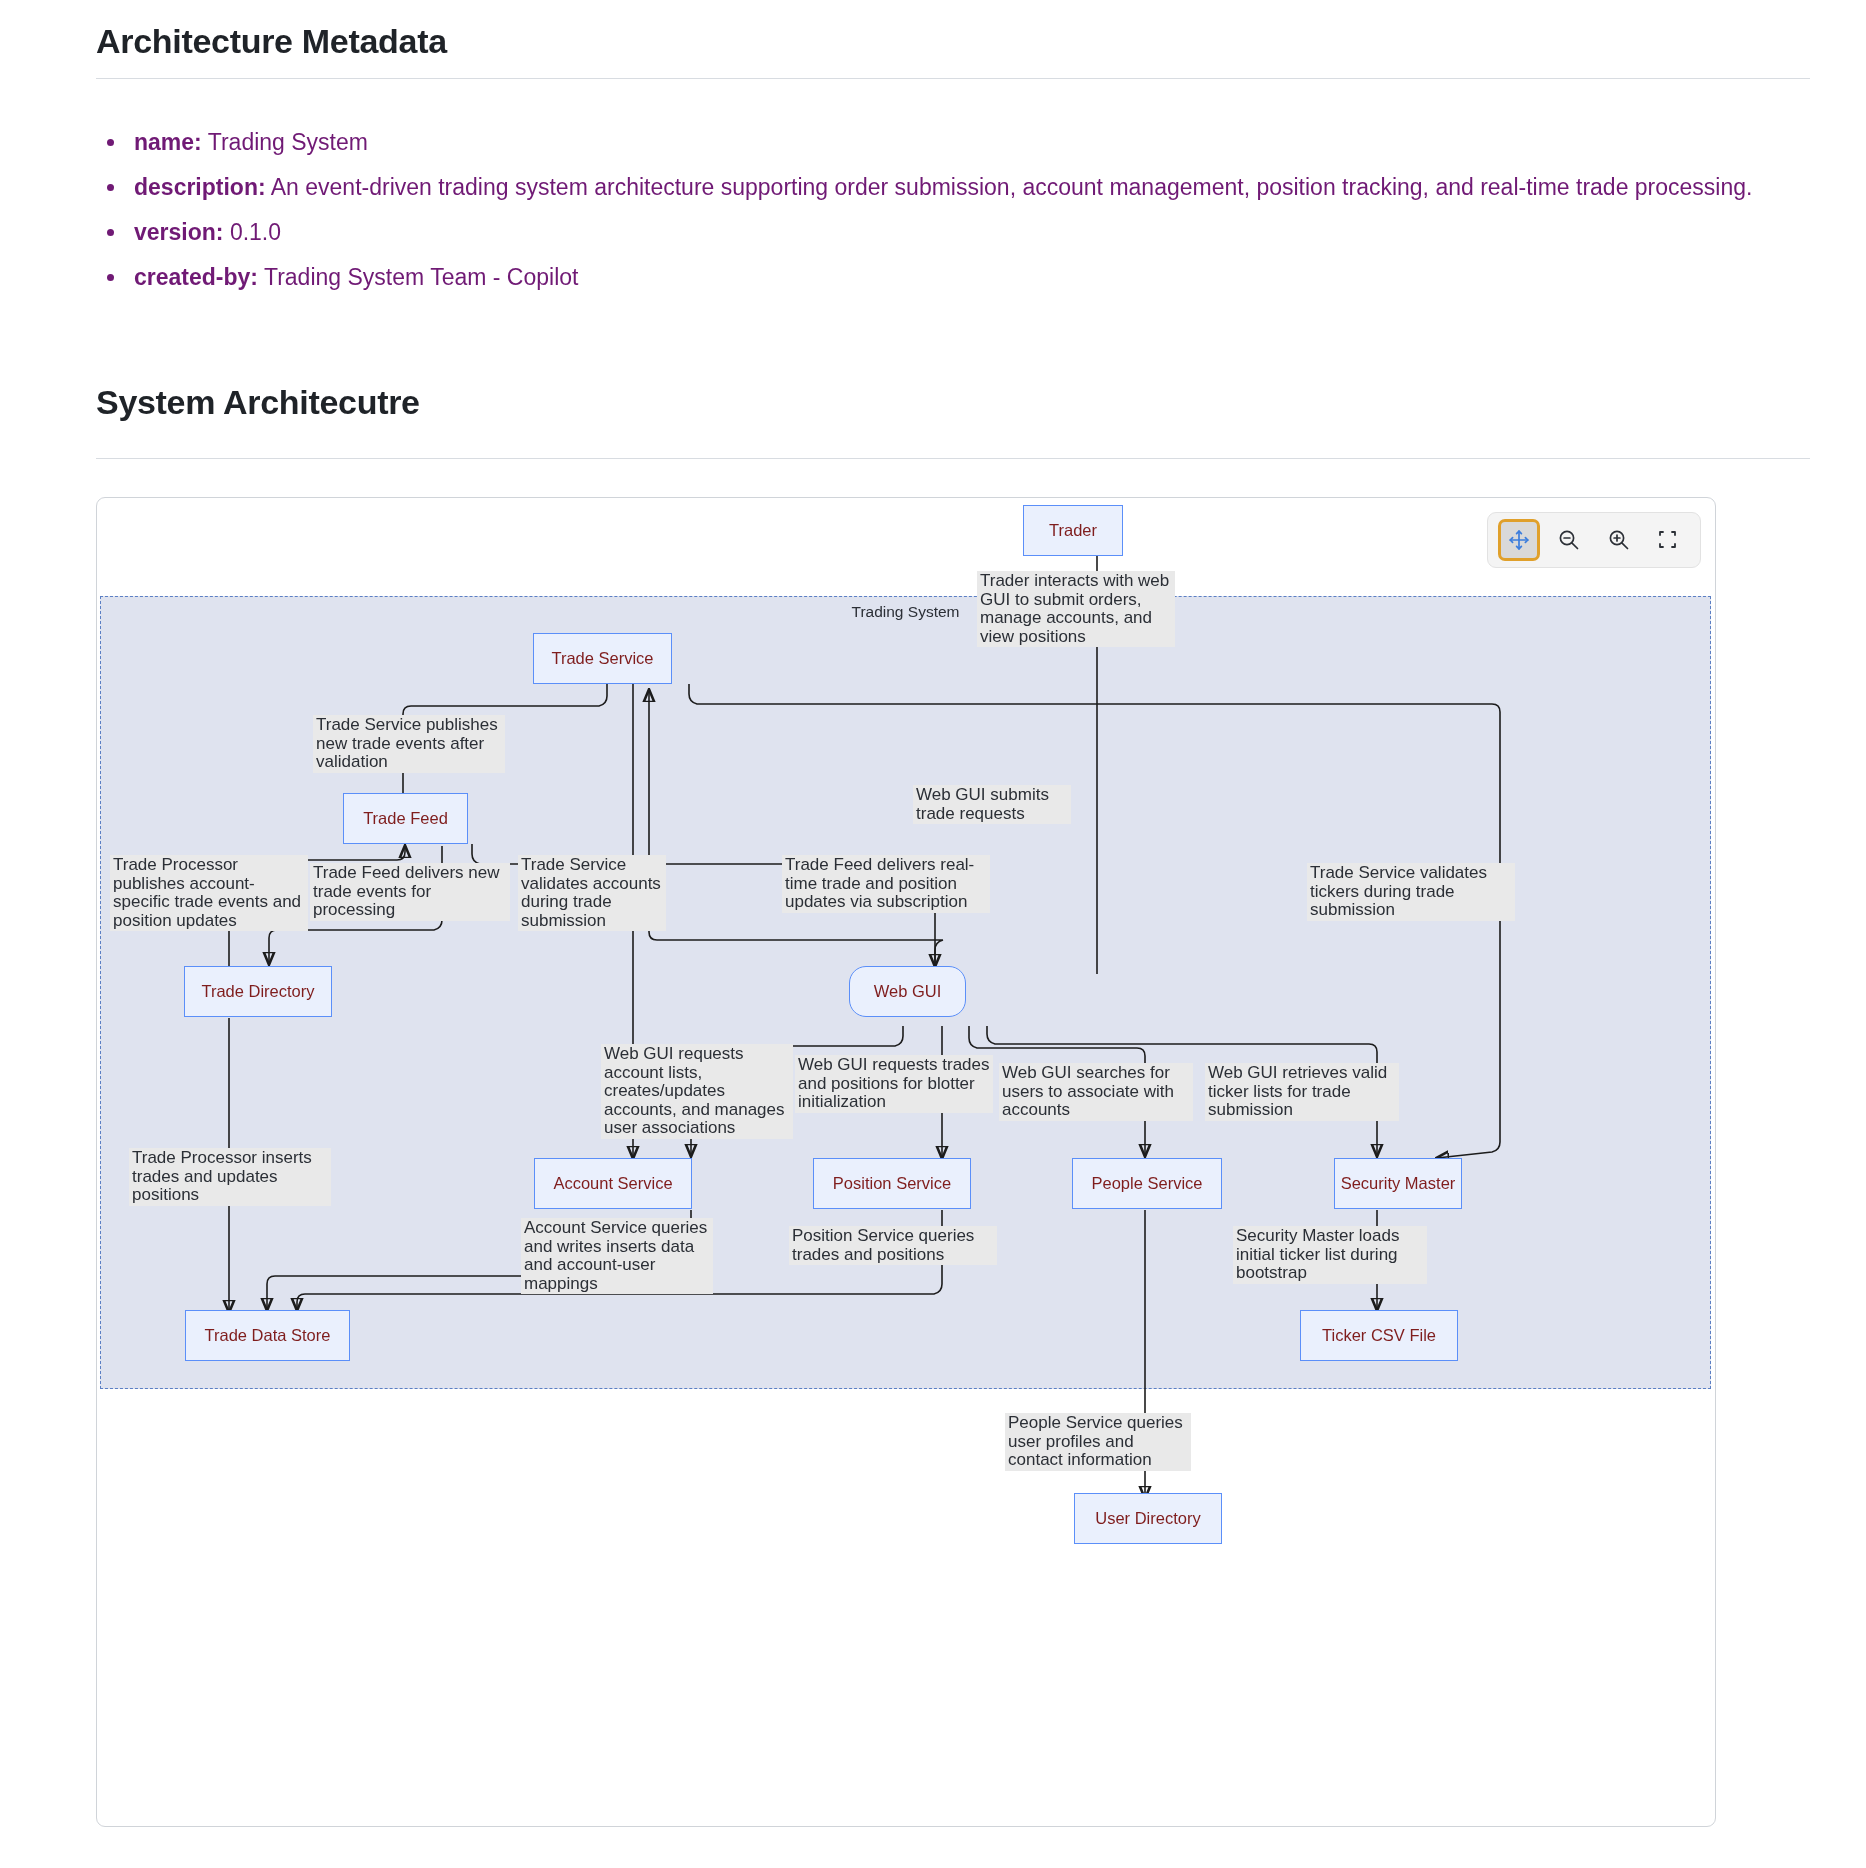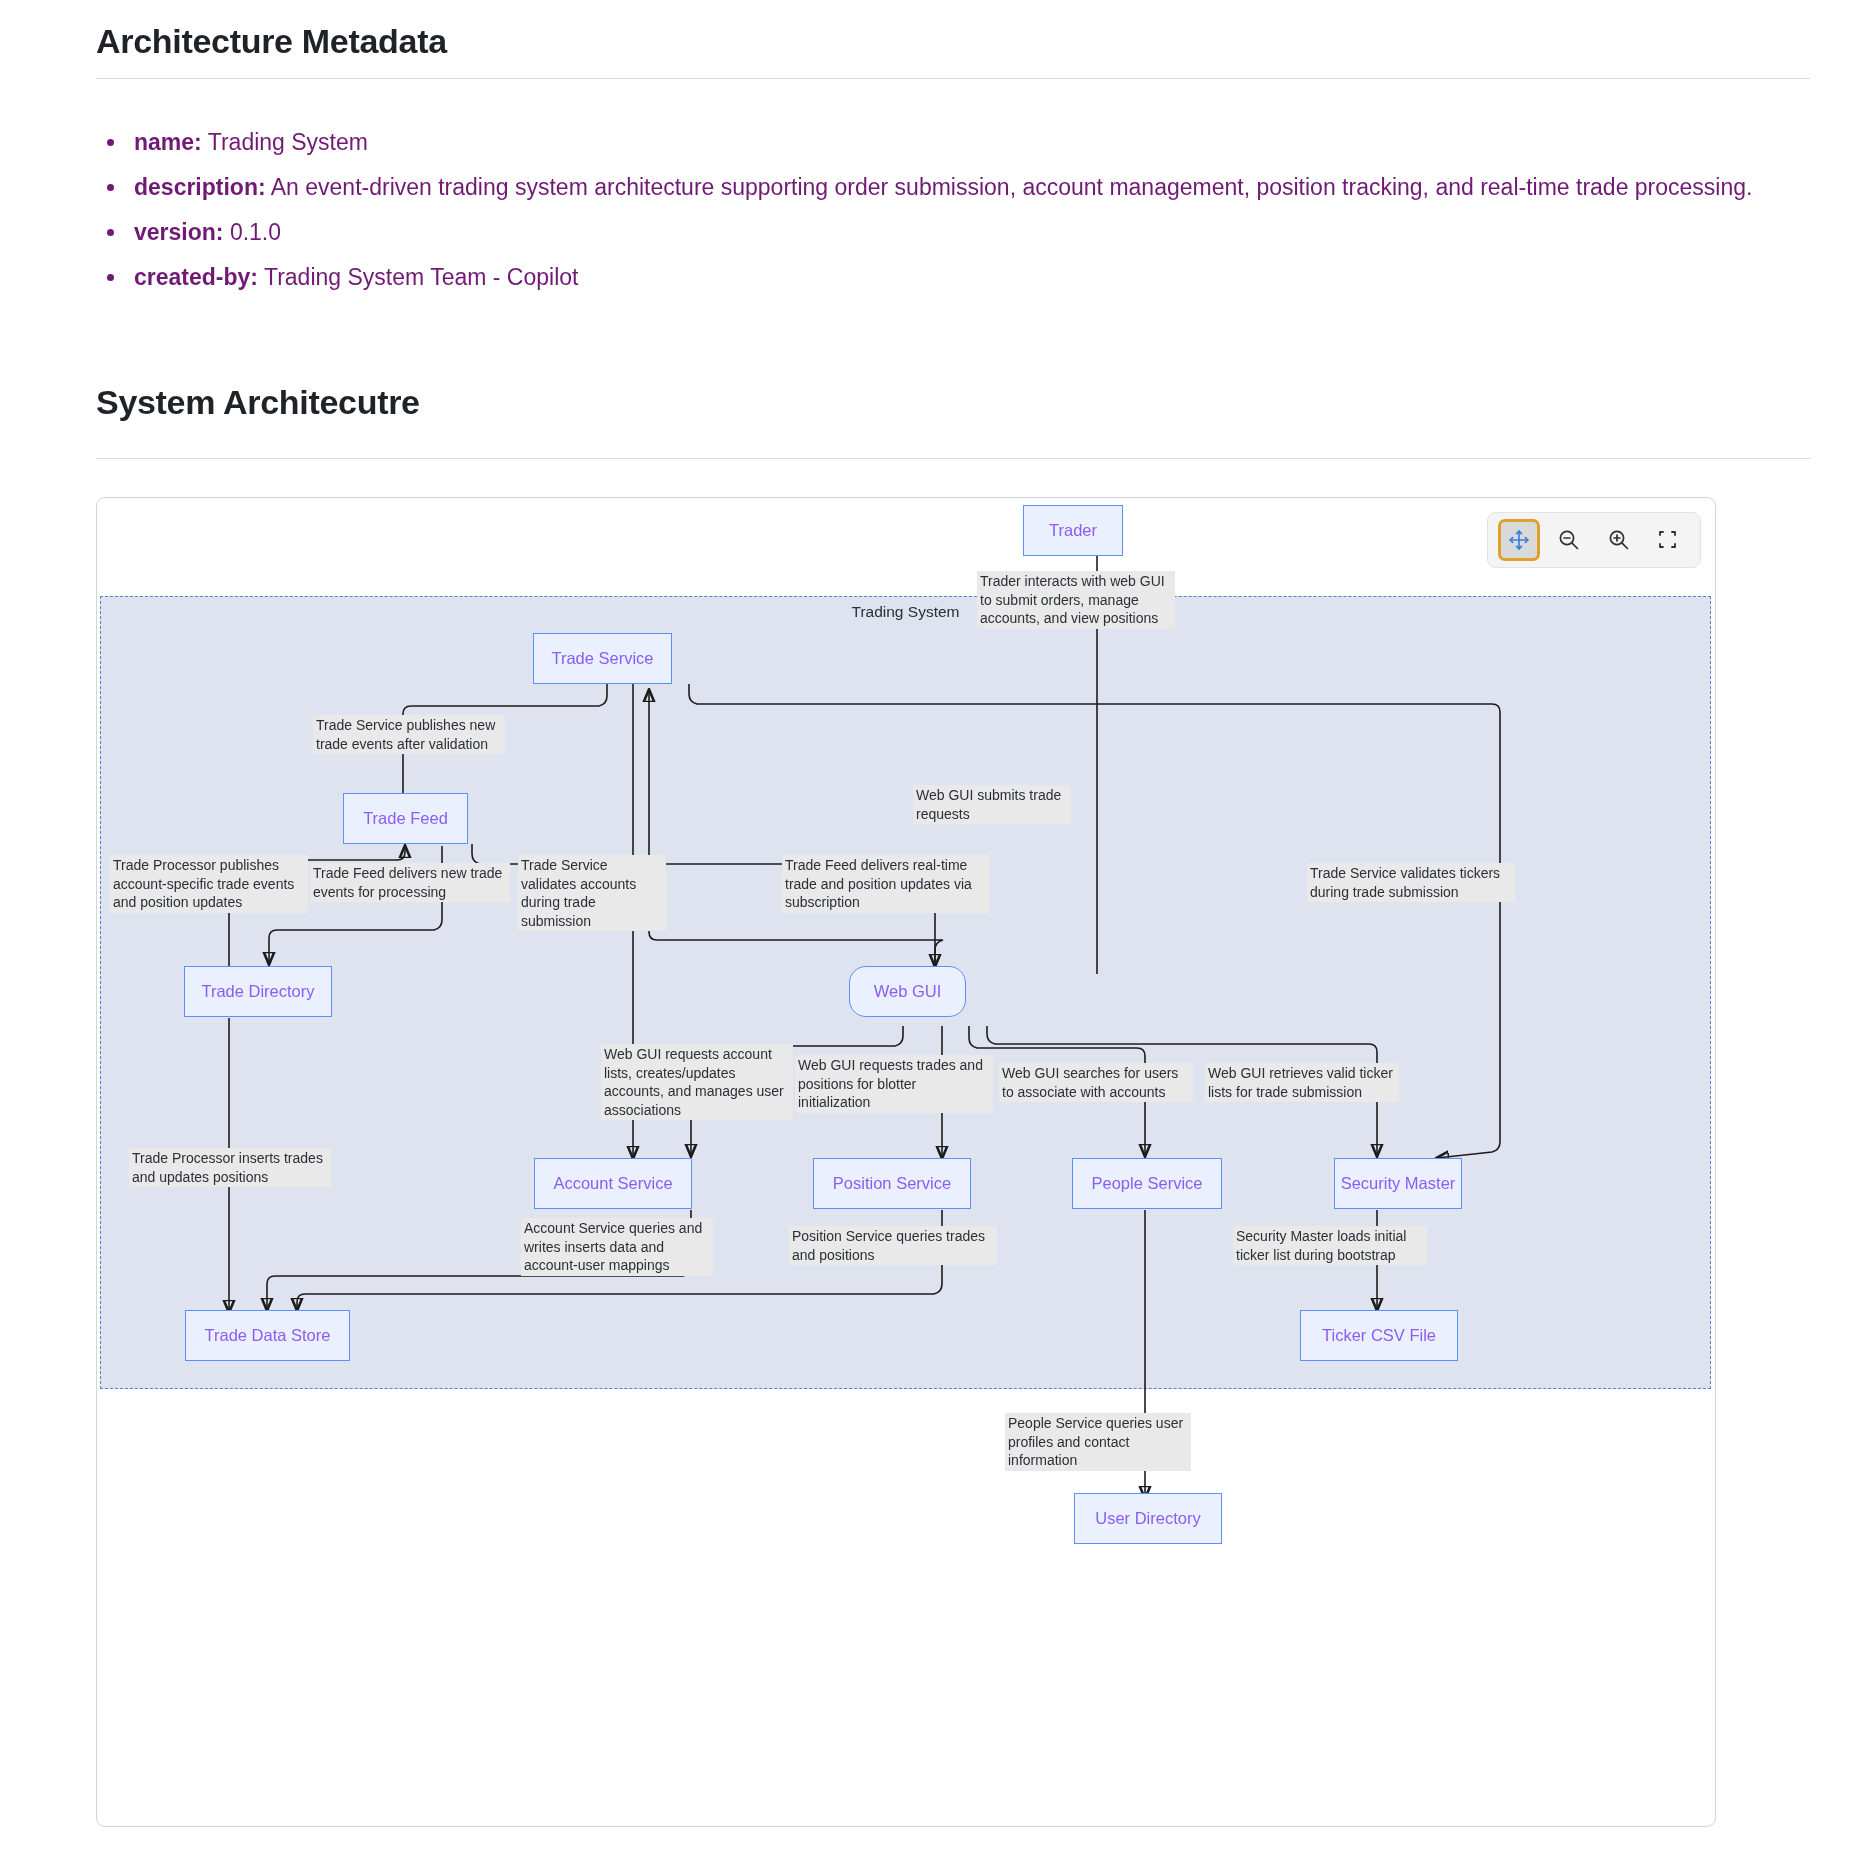--- a/index.html
+++ b/index.html
@@ -112,32 +112,32 @@
   
   .node {
     position: absolute;
     box-sizing: border-box;
     background: #eaf0fd;
     border: 1.6px solid #5b8ff9;
     display: flex;
     align-items: center;
     justify-content: center;
     font-size: 16.5px;
-    color: #8b5cf6;
+    color: #7f1d1d;
     z-index: 20;
     cursor: pointer;
     white-space: nowrap;
   }
 
   
   .elabel {
     position: absolute;
     background: #e9e9e9;
     color: #2b2f36;
-    font-size: 14px;
+    font-size: 17px;
     line-height: 18.5px;
     padding: 1px 3px;
     z-index: 25;
     white-space: pre-line;
   }
 
   
   #edges {
     position: absolute;
     left: 0; top: 0;

